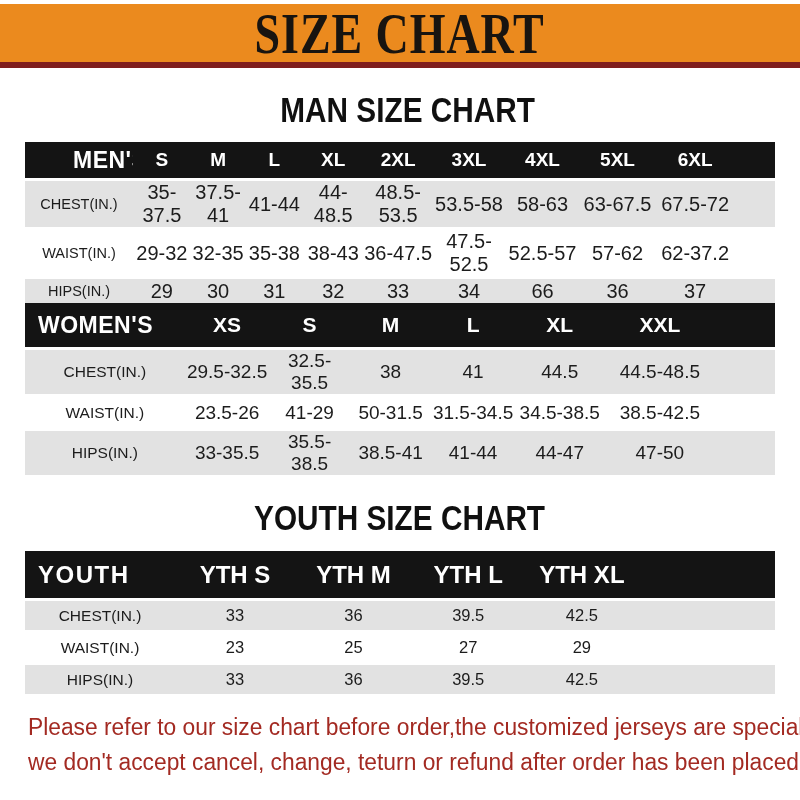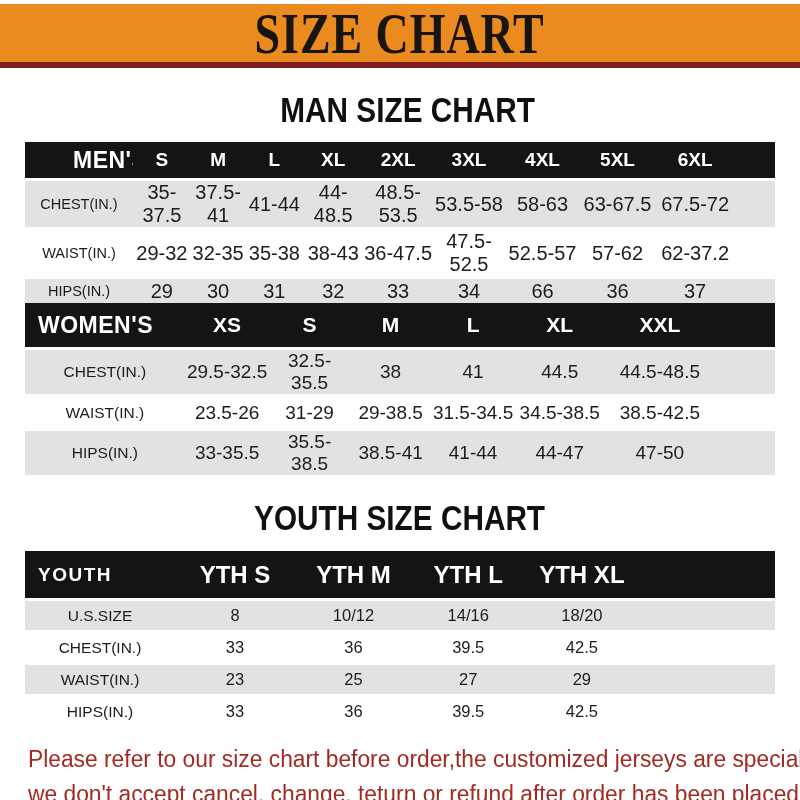--- a/index.html
+++ b/index.html
@@ -65,21 +65,21 @@
     text-align: left;
     padding-left: 13px;
     font-weight: 800;
     letter-spacing: 0.5px;
   }
   .t-men   thead th { height: 36px; font-size: 19px; }
   .t-women thead th { height: 44px; font-size: 21px; }
   .t-youth thead th { height: 47px; font-size: 24px; }
   .t-men   thead th.label { font-size: 23px; padding-left: 48px; }
   .t-women thead th.label { font-size: 23px; }
-  .t-youth thead th.label { font-size: 19px; letter-spacing: 1.5px; }
+  .t-youth thead th.label { font-size: 24px; letter-spacing: 1.5px; }
 
   tbody td {
     text-align: center;
     padding: 0;
     border-top: 3px solid #ffffff;
     color: #1c1c1c;
     background: #ffffff;
     overflow: hidden;
   }
   tbody tr:nth-child(odd) td { background: #E2E2E2; }
@@ -218,22 +218,22 @@
           <td>32.5-35.5</td>
           <td>38</td>
           <td>41</td>
           <td>44.5</td>
           <td>44.5-48.5</td>
           <td></td>
         </tr>
         <tr>
           <td class="label">WAIST(IN.)</td>
           <td>23.5-26</td>
-          <td>31-29</td>
-          <td>29-38.5</td>
+          <td>41-29</td>
+          <td>50-31.5</td>
           <td>31.5-34.5</td>
           <td>34.5-38.5</td>
           <td>38.5-42.5</td>
           <td></td>
         </tr>
         <tr>
           <td class="label">HIPS(IN.)</td>
           <td>33-35.5</td>
           <td>35.5-38.5</td>
           <td>38.5-41</td>
@@ -264,28 +264,20 @@
           <th class="label">YOUTH</th>
           <th>YTH S</th>
           <th>YTH M</th>
           <th>YTH L</th>
           <th>YTH XL</th>
           <th></th>
         </tr>
       </thead>
       <tbody>
         <tr>
-          <td class="label">U.S.SIZE</td>
-          <td>8</td>
-          <td>10/12</td>
-          <td>14/16</td>
-          <td>18/20</td>
-          <td></td>
-        </tr>
-        <tr>
           <td class="label">CHEST(IN.)</td>
           <td>33</td>
           <td>36</td>
           <td>39.5</td>
           <td>42.5</td>
           <td></td>
         </tr>
         <tr>
           <td class="label">WAIST(IN.)</td>
           <td>23</td>

